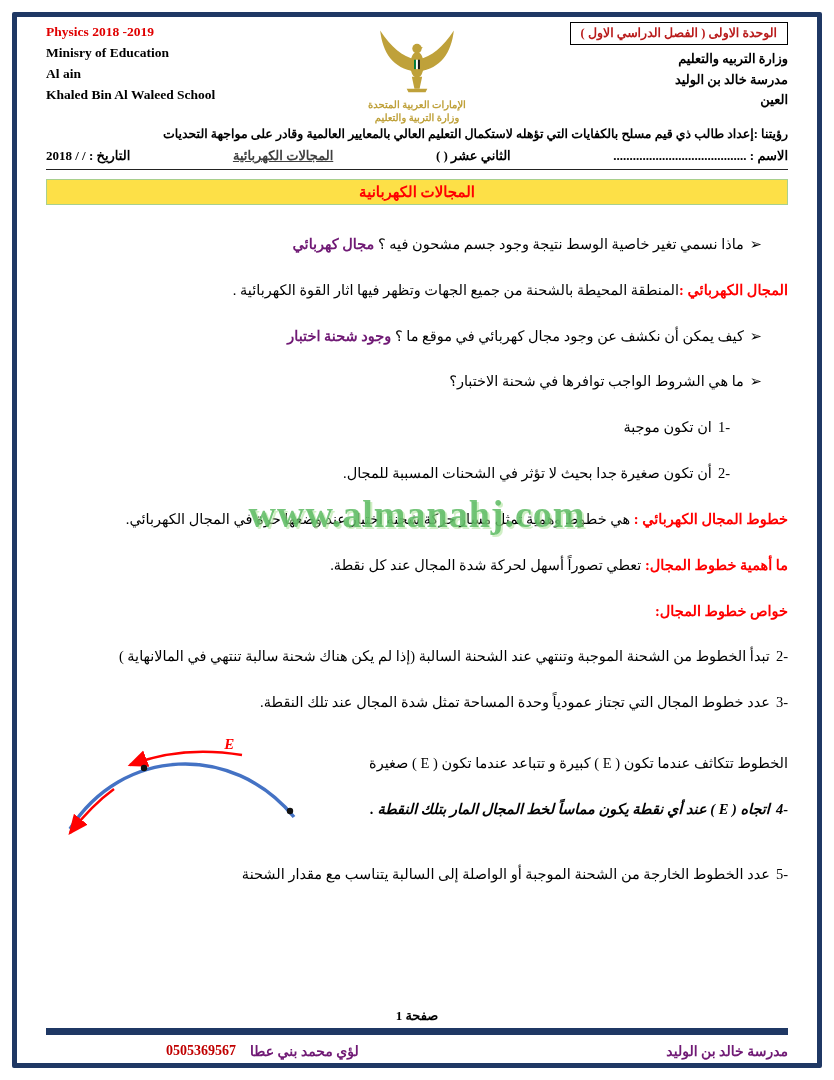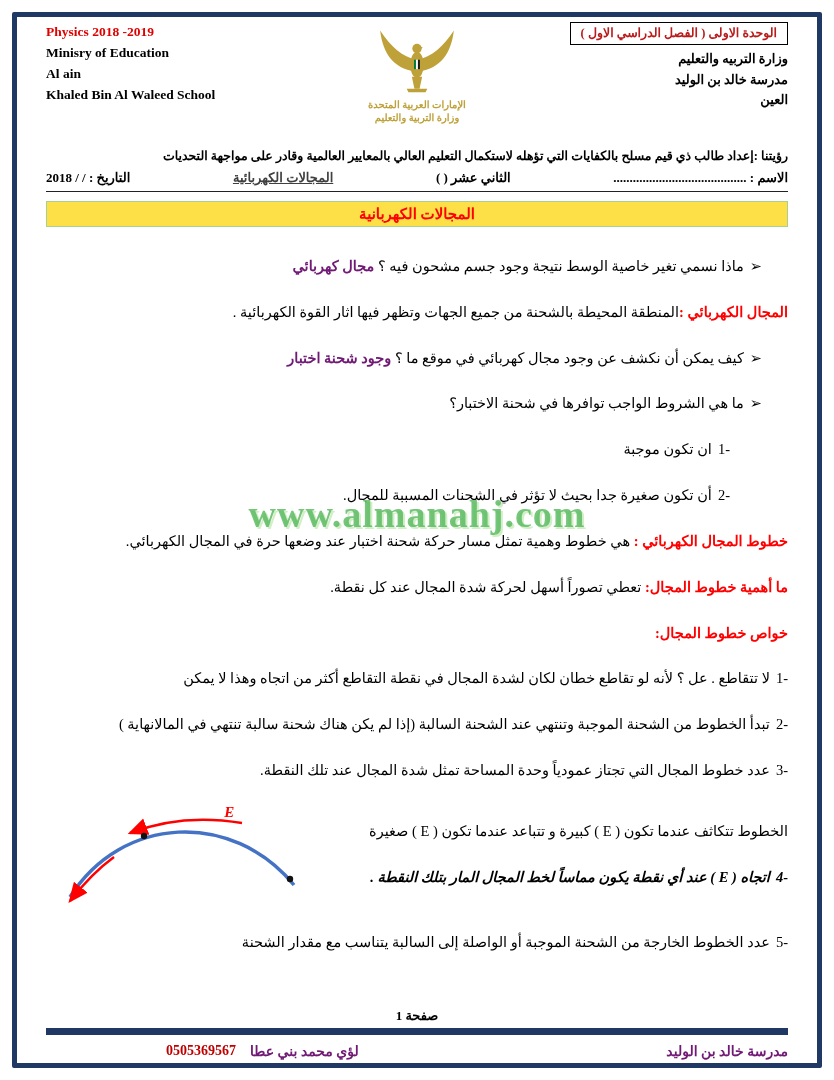--- a/index.html
+++ b/index.html
@@ -11,21 +11,21 @@
   
   .hdr { display:flex; justify-content:space-between; align-items:flex-start; }
   .hdr-left { width:36%; font-weight:bold; font-size:13.5px; line-height:1.55; color:#000; }
   .hdr-left .red-line { color:#e00000; }
   .hdr-right { width:36%; text-align:right; font-weight:bold; font-size:13px; line-height:1.55; direction:rtl; }
   .unit-box { display:inline-block; border:1px solid #000; color:#b91c1c; padding:1px 10px; font-size:12.5px; margin-bottom:4px; }
   .logo-wrap { width:120px; text-align:center; }
   .logo-cap { color:#bfa13a; font-size:10px; font-weight:bold; line-height:1.3; }
 
   
-  .vision { margin-top:24px; font-size:12.5px; font-weight:bold; direction:rtl; text-align:right; }
+  .vision { margin-top:2px; font-size:12.5px; font-weight:bold; direction:rtl; text-align:right; }
   .info-row { margin-top:6px; display:flex; direction:rtl; justify-content:space-between; align-items:baseline;
               font-size:13px; font-weight:bold; }
   .subject { color:#404040; text-decoration:underline; }
   .rule { border-top:1.5px solid #222; margin-top:5px; }
 
   
   .banner { margin-top:9px; background:#fde047; border:1px solid #a9d08e; text-align:center;
             padding:3px 0; }
   .banner span { color:#f00; font-weight:bold; font-size:15px; }
 
@@ -151,23 +151,20 @@
       </p>
 
       <p>
         <span class="term">ما أهمية خطوط المجال:</span><span> تعطي تصوراً أسهل لحركة شدة المجال عند كل نقطة.</span>
       </p>
 
       <p>
         <span class="term">خواص خطوط المجال:</span>
       </p>
 
-      <p>
-        <span class="num">1-</span><span>لا تتقاطع . عل ؟ لأنه لو تقاطع خطان لكان لشدة المجال في نقطة التقاطع أكثر من اتجاه وهذا لا يمكن</span>
-      </p>
 
       <p>
         <span class="num">2-</span><span>تبدأ الخطوط من الشحنة الموجبة وتنتهي عند الشحنة السالبة (إذا لم يكن هناك شحنة سالبة تنتهي في المالانهاية )</span>
       </p>
 
       <p>
         <span class="num">3-</span><span>عدد خطوط المجال التي تجتاز عمودياً وحدة المساحة تمثل شدة المجال عند تلك النقطة.</span>
       </p>
 
       <div class="diag-row">

